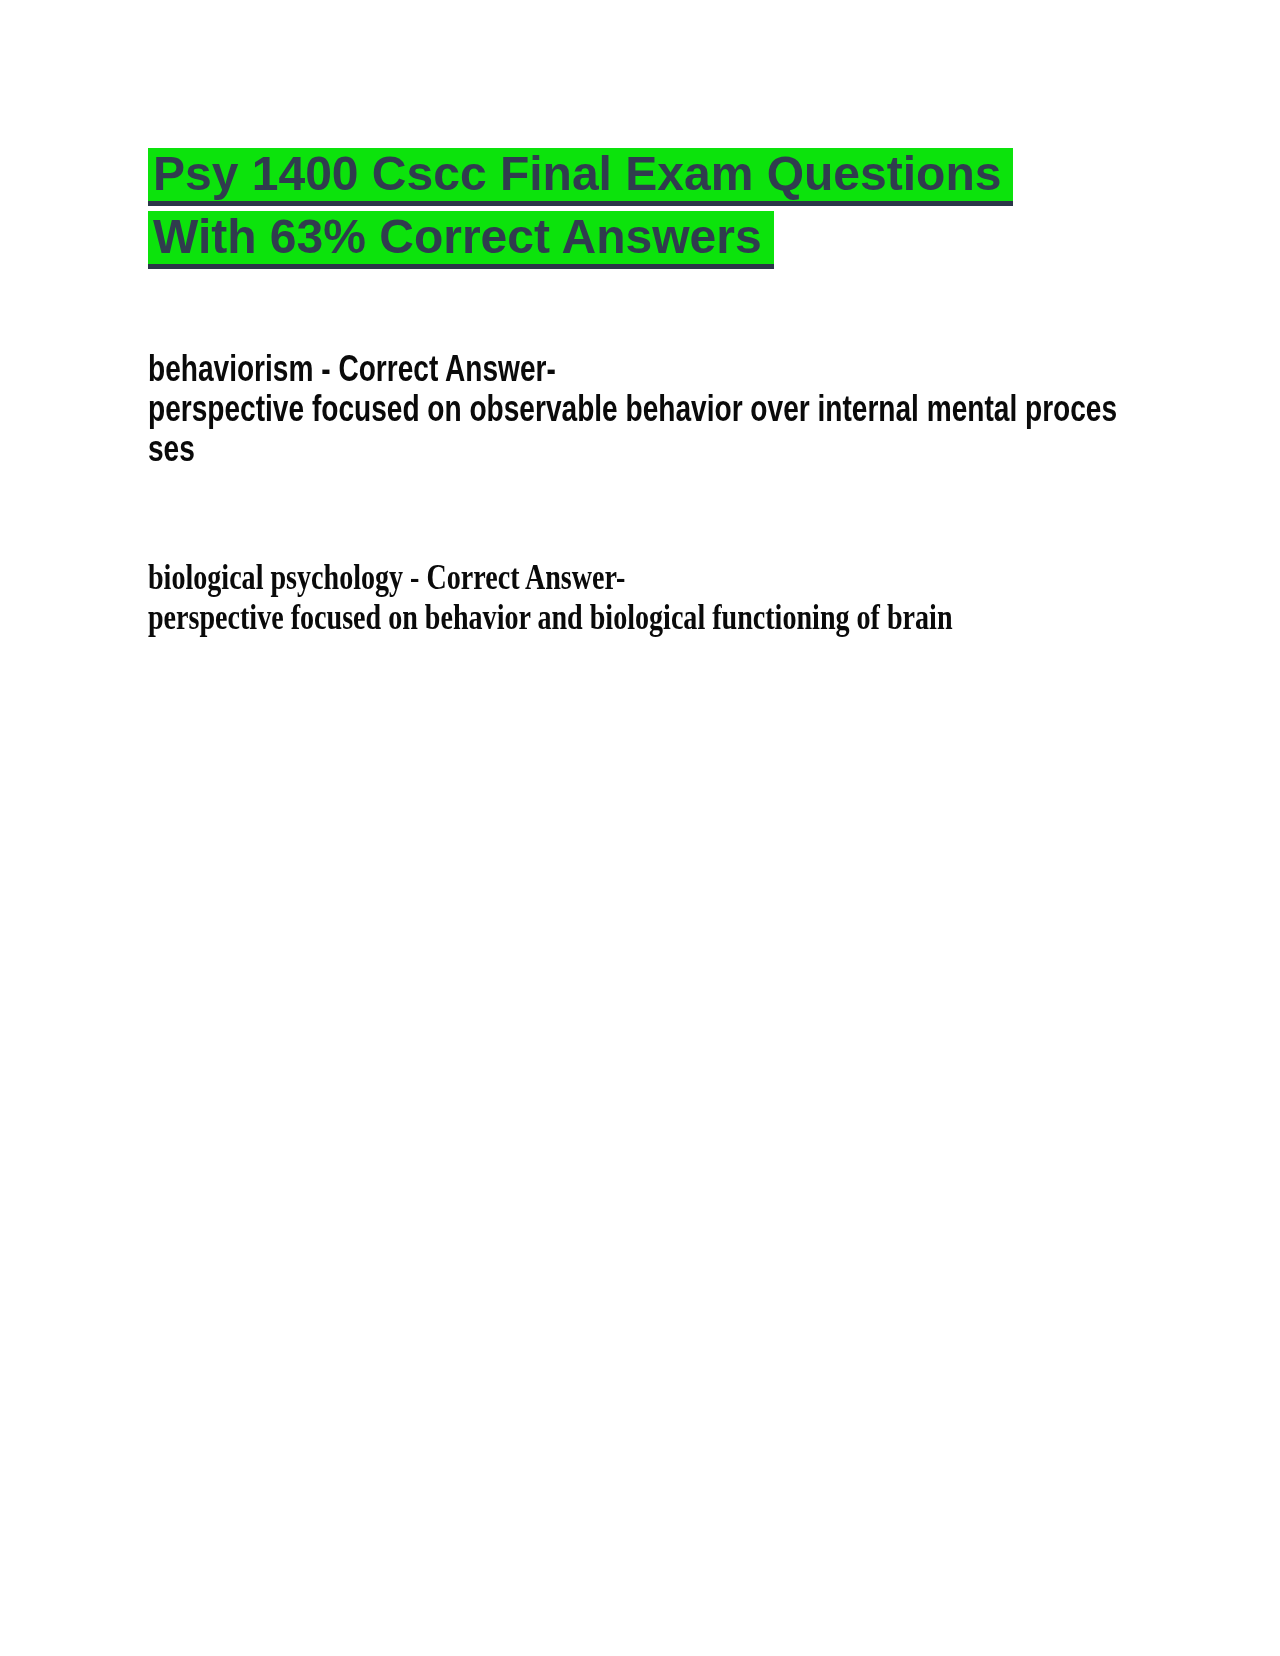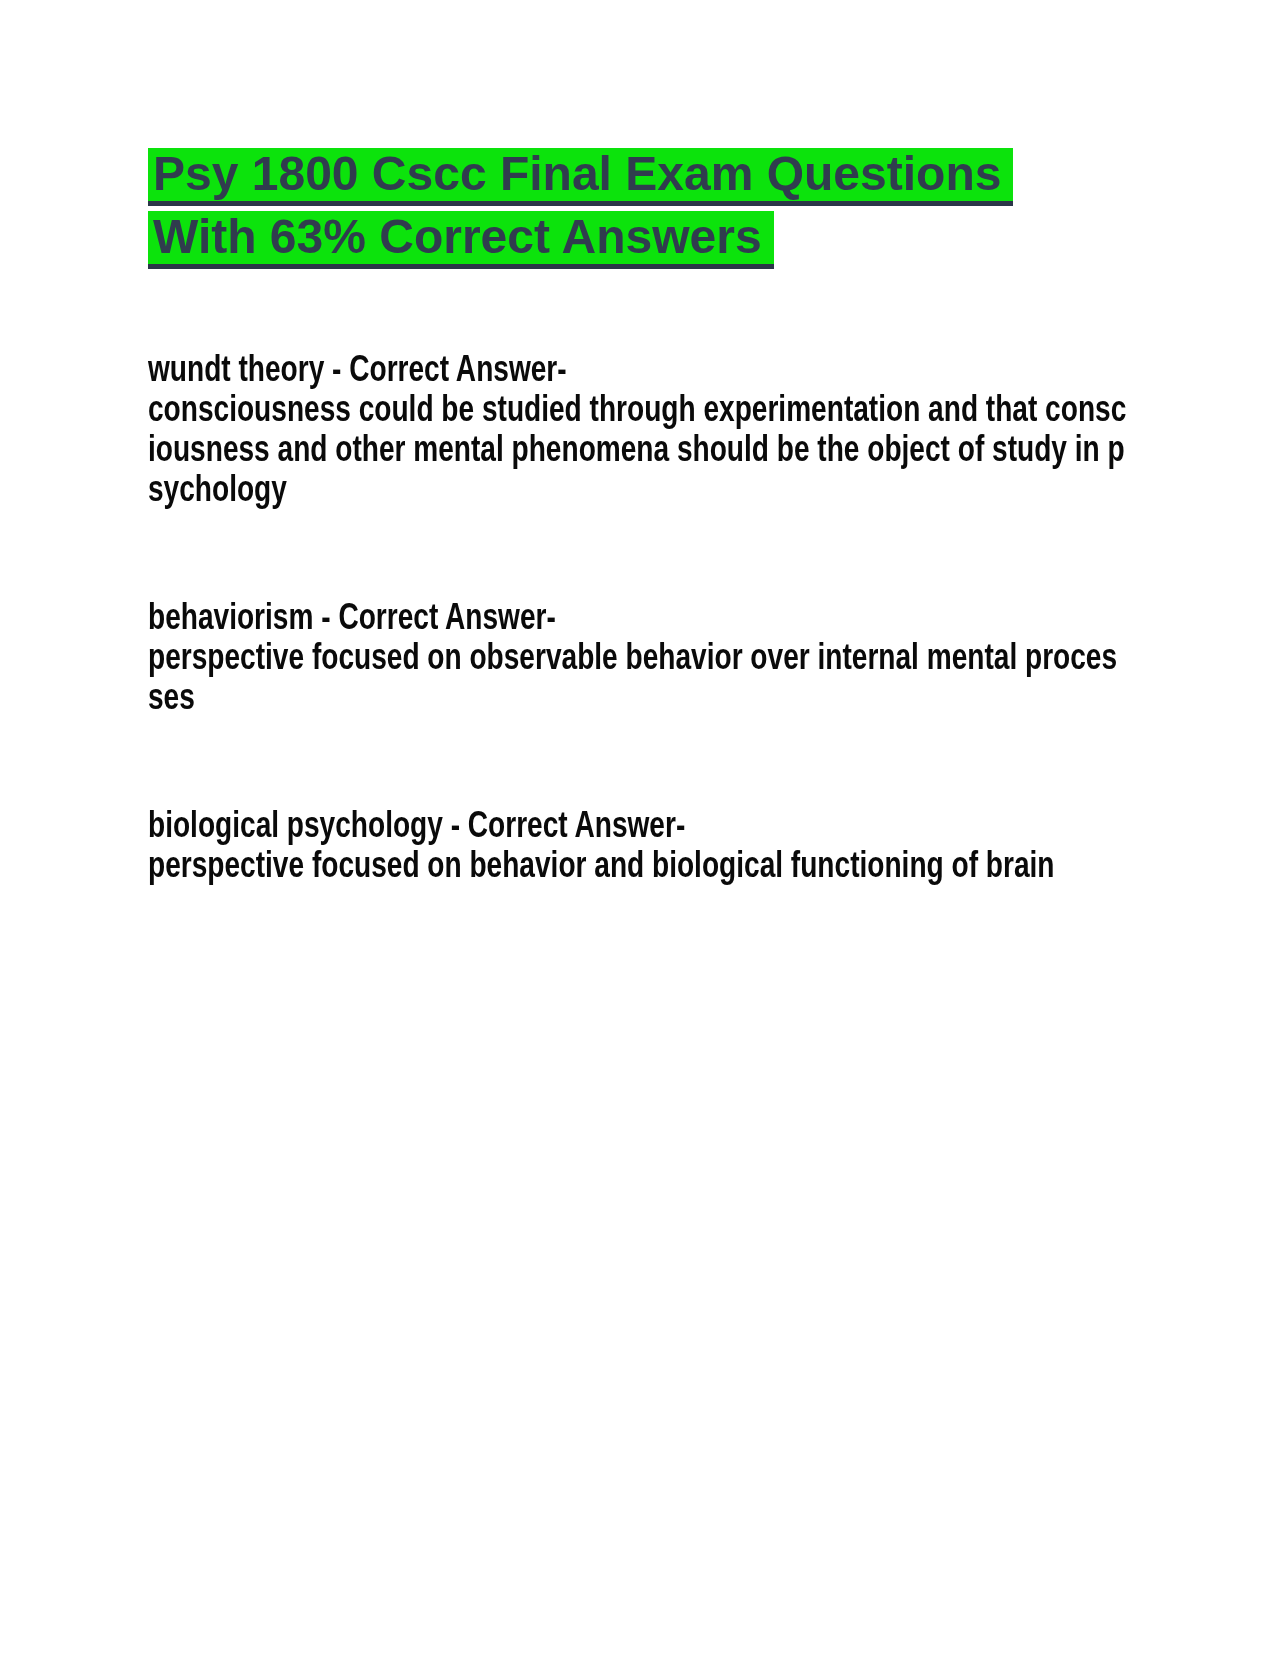--- a/index.html
+++ b/index.html
@@ -27,53 +27,47 @@
     font-size: 48px;
     line-height: 51px;
     color: #303c4e;
     background: #0ce30c;
     padding: 0 12px 2px 5px;
     border-bottom: 5px solid #2b3648;
     white-space: nowrap;
   }
   
   .qa-block { margin-bottom: 88px; }
-  .qa-block:last-child { margin-bottom: 0; }
+  .qa-block:last-child { margin-bottom: 0; font-family: Liberation Serif, serif; }
   .line {
     font-weight: bold;
     font-size: 36px;
     line-height: 40px;
     color: #0a0a0a;
     white-space: nowrap;
     transform: scaleX(0.78);
     transform-origin: 0 50%;
   }
 </style>
 </head>
 <body>
 
 <div class="page">
   <div class="content">
 
     <div class="title-block">
       <div class="title-line">
-        <span class="title-hl">Psy 1800 Cscc Final Exam Questions</span>
+        <span class="title-hl">Psy 1400 Cscc Final Exam Questions</span>
       </div>
       <div class="title-line">
         <span class="title-hl">With 63% Correct Answers</span>
       </div>
     </div>
 
 
-    <section class="qa-block">
-      <div class="line">wundt theory - Correct Answer-</div>
-      <div class="line">consciousness could be studied through experimentation and that consc</div>
-      <div class="line">iousness and other mental phenomena should be the object of study in p</div>
-      <div class="line">sychology</div>
-    </section>
 
 
     <section class="qa-block">
       <div class="line">behaviorism - Correct Answer-</div>
       <div class="line">perspective focused on observable behavior over internal mental proces</div>
       <div class="line">ses</div>
     </section>
 
 
     <section class="qa-block">

